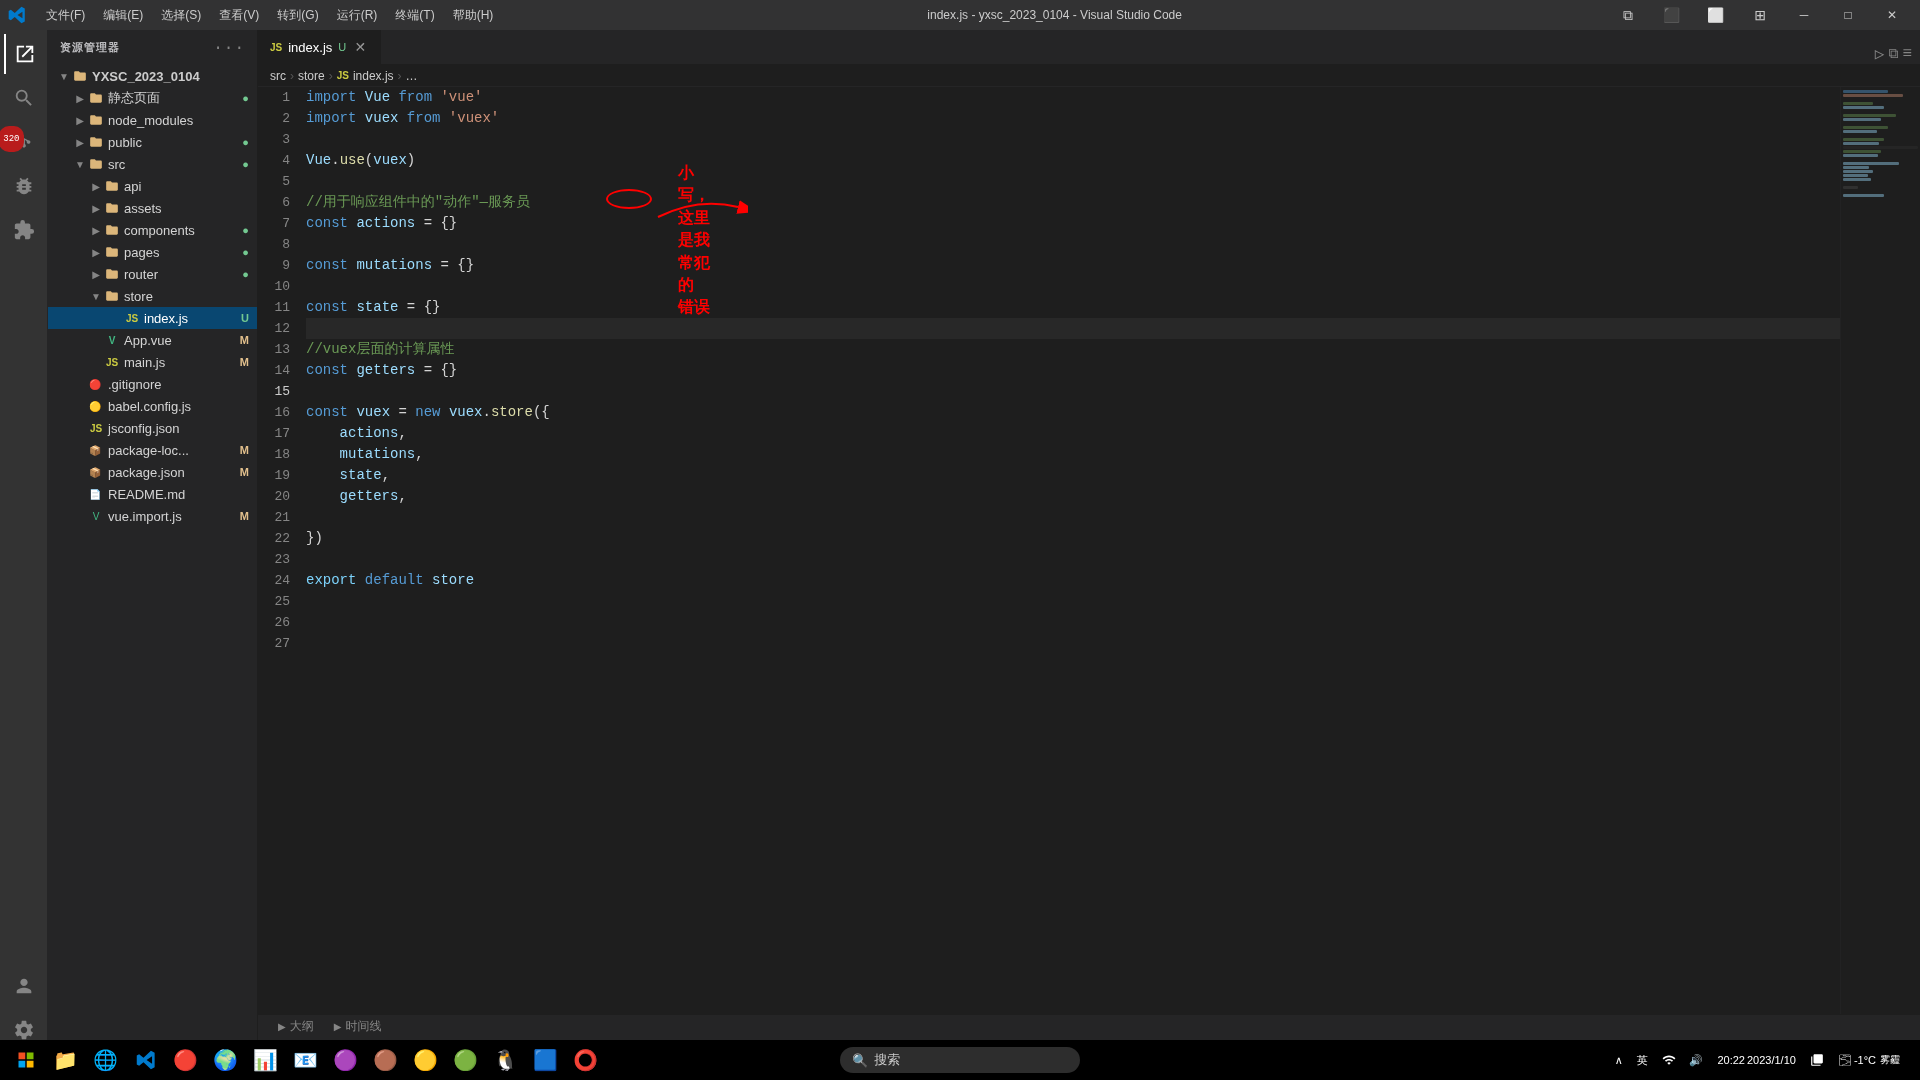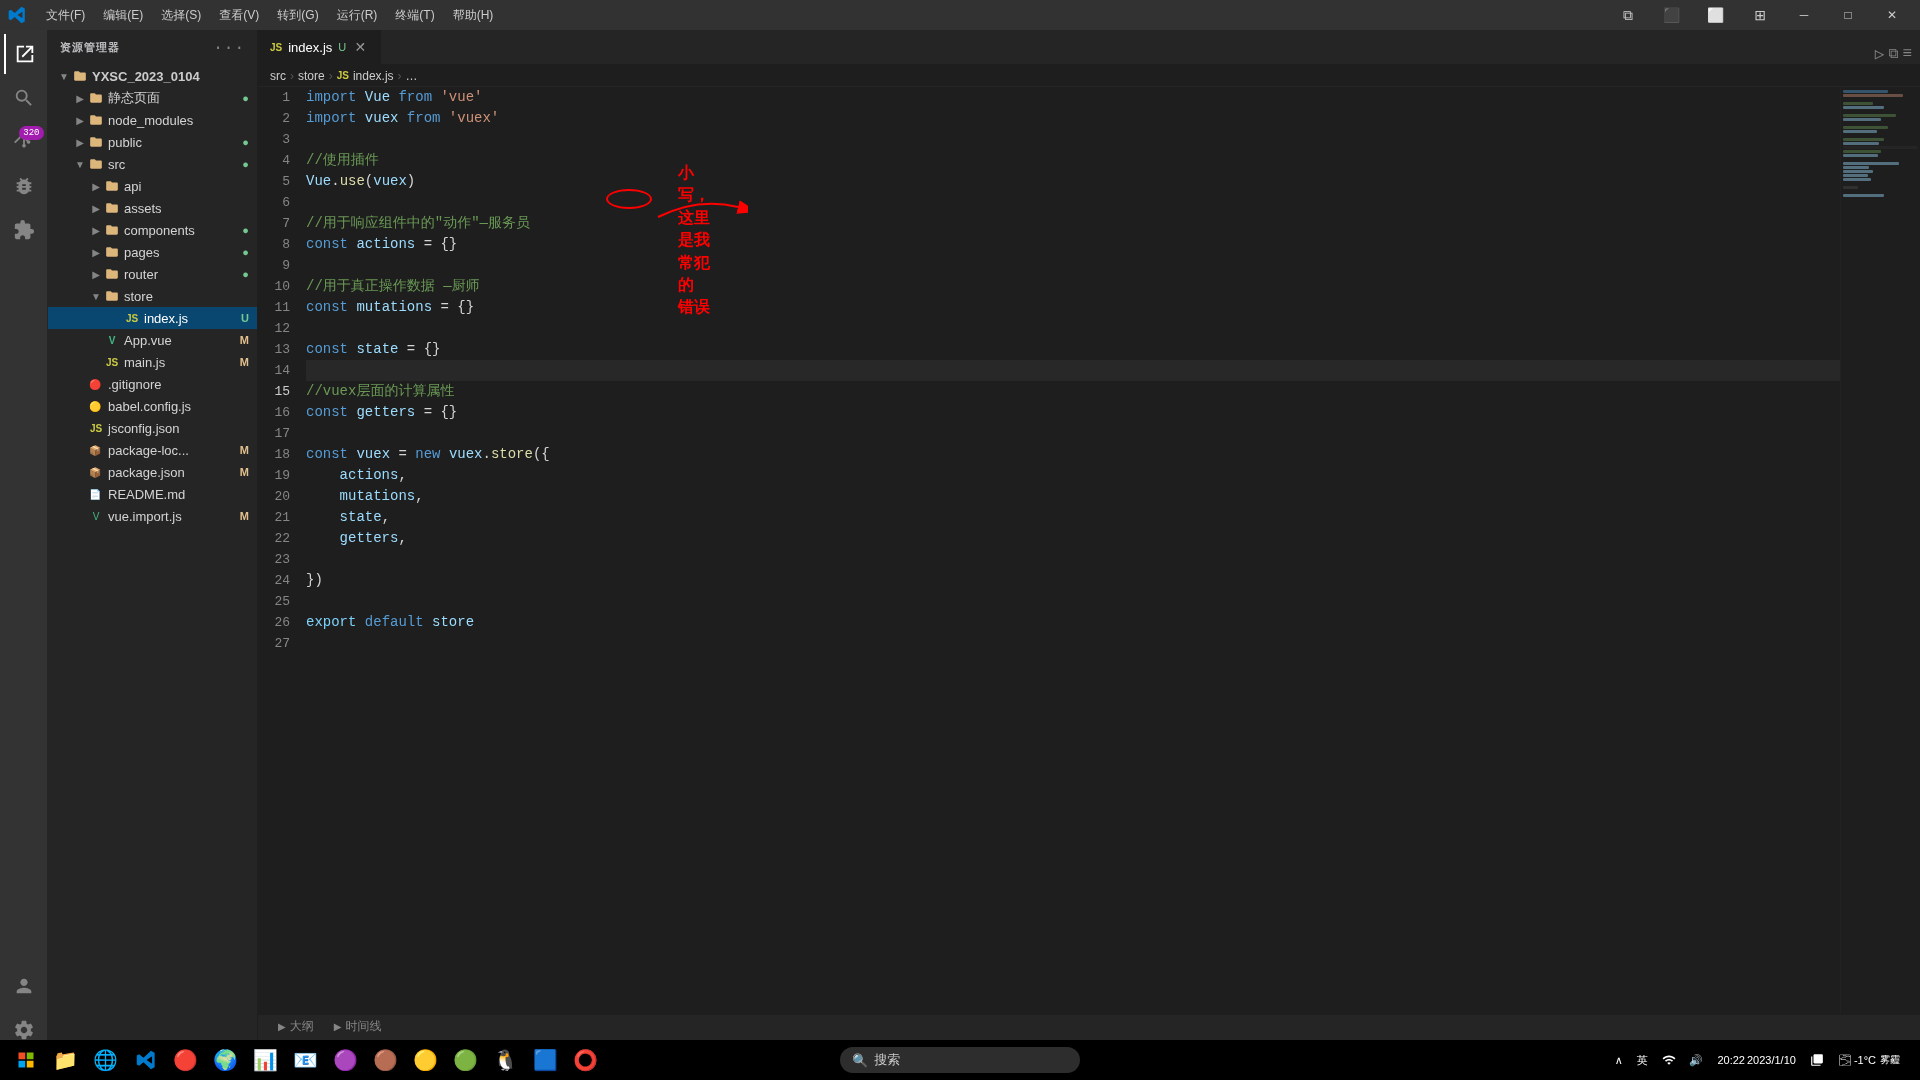--- a/index.html
+++ b/index.html
@@ -68,26 +68,26 @@
       justify-content: center;
       cursor: pointer;
       color: #858585;
       font-size: 20px;
       position: relative;
     }
     .activity-icon.active { color: #ffffff; border-left: 2px solid #ffffff; }
     .activity-icon .badge {
       position: absolute;
       top: 4px;
-      right: 0;
-      background: #a21caf;
+      right: 20px;
+      background: #b91c1c;
       color: white;
       border-radius: 10px;
       font-size: 9px;
-      padding: 2px 4px;
+      padding: 8px 4px;
       min-width: 16px;
       text-align: center;
     }
     .activity-bottom {
       margin-top: auto;
       padding-bottom: 8px;
       display: flex;
       flex-direction: column;
       align-items: center;
       gap: 4px;
@@ -451,20 +451,21 @@
       <span>文件(F)</span>
       <span>编辑(E)</span>
       <span>选择(S)</span>
       <span>查看(V)</span>
       <span>转到(G)</span>
       <span>运行(R)</span>
       <span>终端(T)</span>
       <span>帮助(H)</span>
     </div>
   </div>
+  <div class="title-bar-center">index.js - yxsc_2023_0104 - Visual Studio Code</div>
   <div class="title-bar-controls">
     <span title="Split Editor">⧉</span>
     <span>⬛</span>
     <span>⬜</span>
     <span>⊞</span>
     <span style="font-size:12px;">─</span>
     <span style="font-size:12px;">□</span>
     <span class="close" style="font-size:12px;">✕</span>
   </div>
 </div>
@@ -771,43 +772,37 @@
           <div class="code-line">
             <span class="kw">import</span><span> </span><span class="var-name">Vue</span><span> </span><span class="kw">from</span><span> </span><span class="str">'vue'</span>
           </div>
 
           <div class="code-line" style="position:relative;">
             <span class="kw">import</span><span> </span><span class="var-name" style="text-decoration:none;">vuex</span><span> </span><span class="kw">from</span><span> </span><span class="str">'vuex'</span>
           </div>
 
           <div class="code-line"></div>
 
-          <div class="code-line">
-            <span class="comment">//使用插件</span>
-          </div>
 
           <div class="code-line">
             <span class="var-name">Vue</span><span>.</span><span class="fn">use</span><span>(</span><span class="var-name">vuex</span><span>)</span>
           </div>
 
           <div class="code-line"></div>
 
           <div class="code-line">
             <span class="comment">//用于响应组件中的"动作"—服务员</span>
           </div>
 
           <div class="code-line">
             <span class="kw">const</span><span> </span><span class="var-name">actions</span><span> = {}</span>
           </div>
 
           <div class="code-line"></div>
 
-          <div class="code-line">
-            <span class="comment">//用于真正操作数据 —厨师</span>
-          </div>
 
           <div class="code-line">
             <span class="kw">const</span><span> </span><span class="var-name">mutations</span><span> = {}</span>
           </div>
 
           <div class="code-line"></div>
 
 
           <div class="code-line">
             <span class="kw">const</span><span> </span><span class="var-name">state</span><span> = {}</span>

